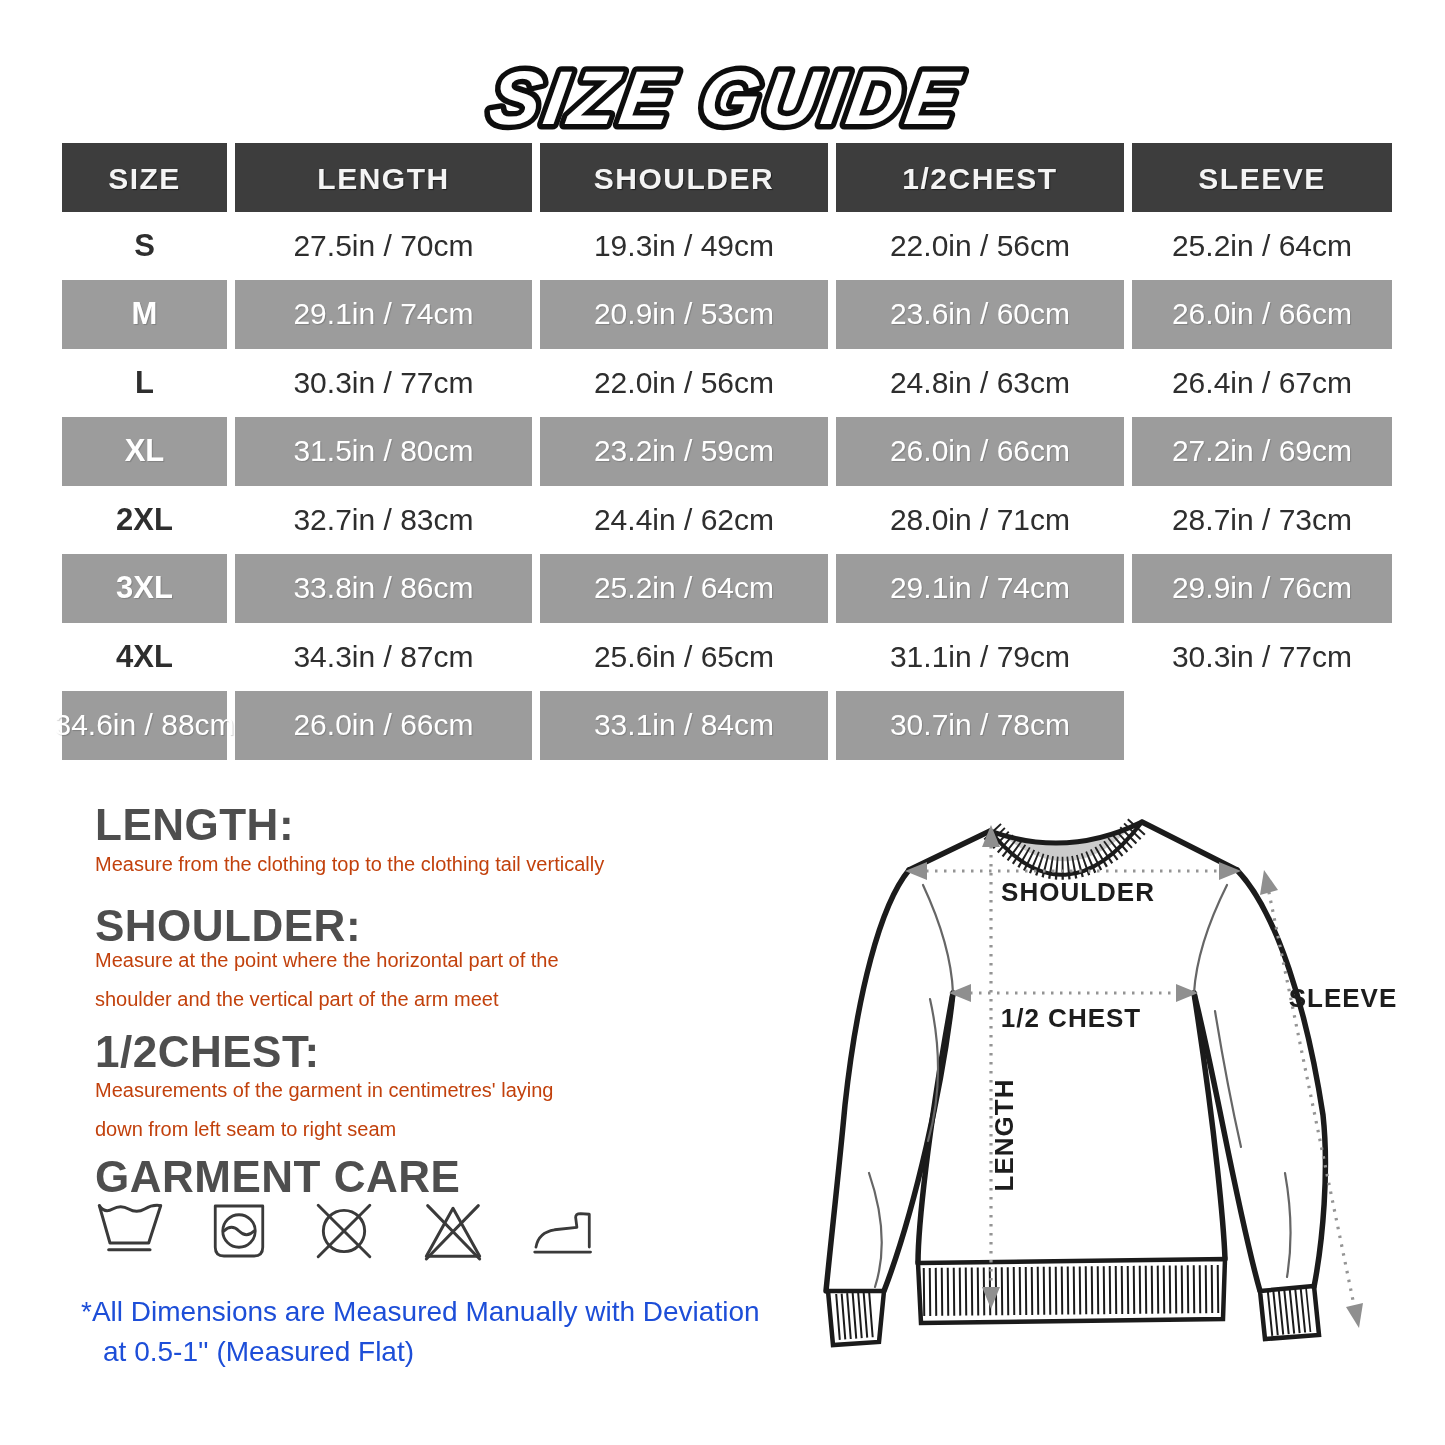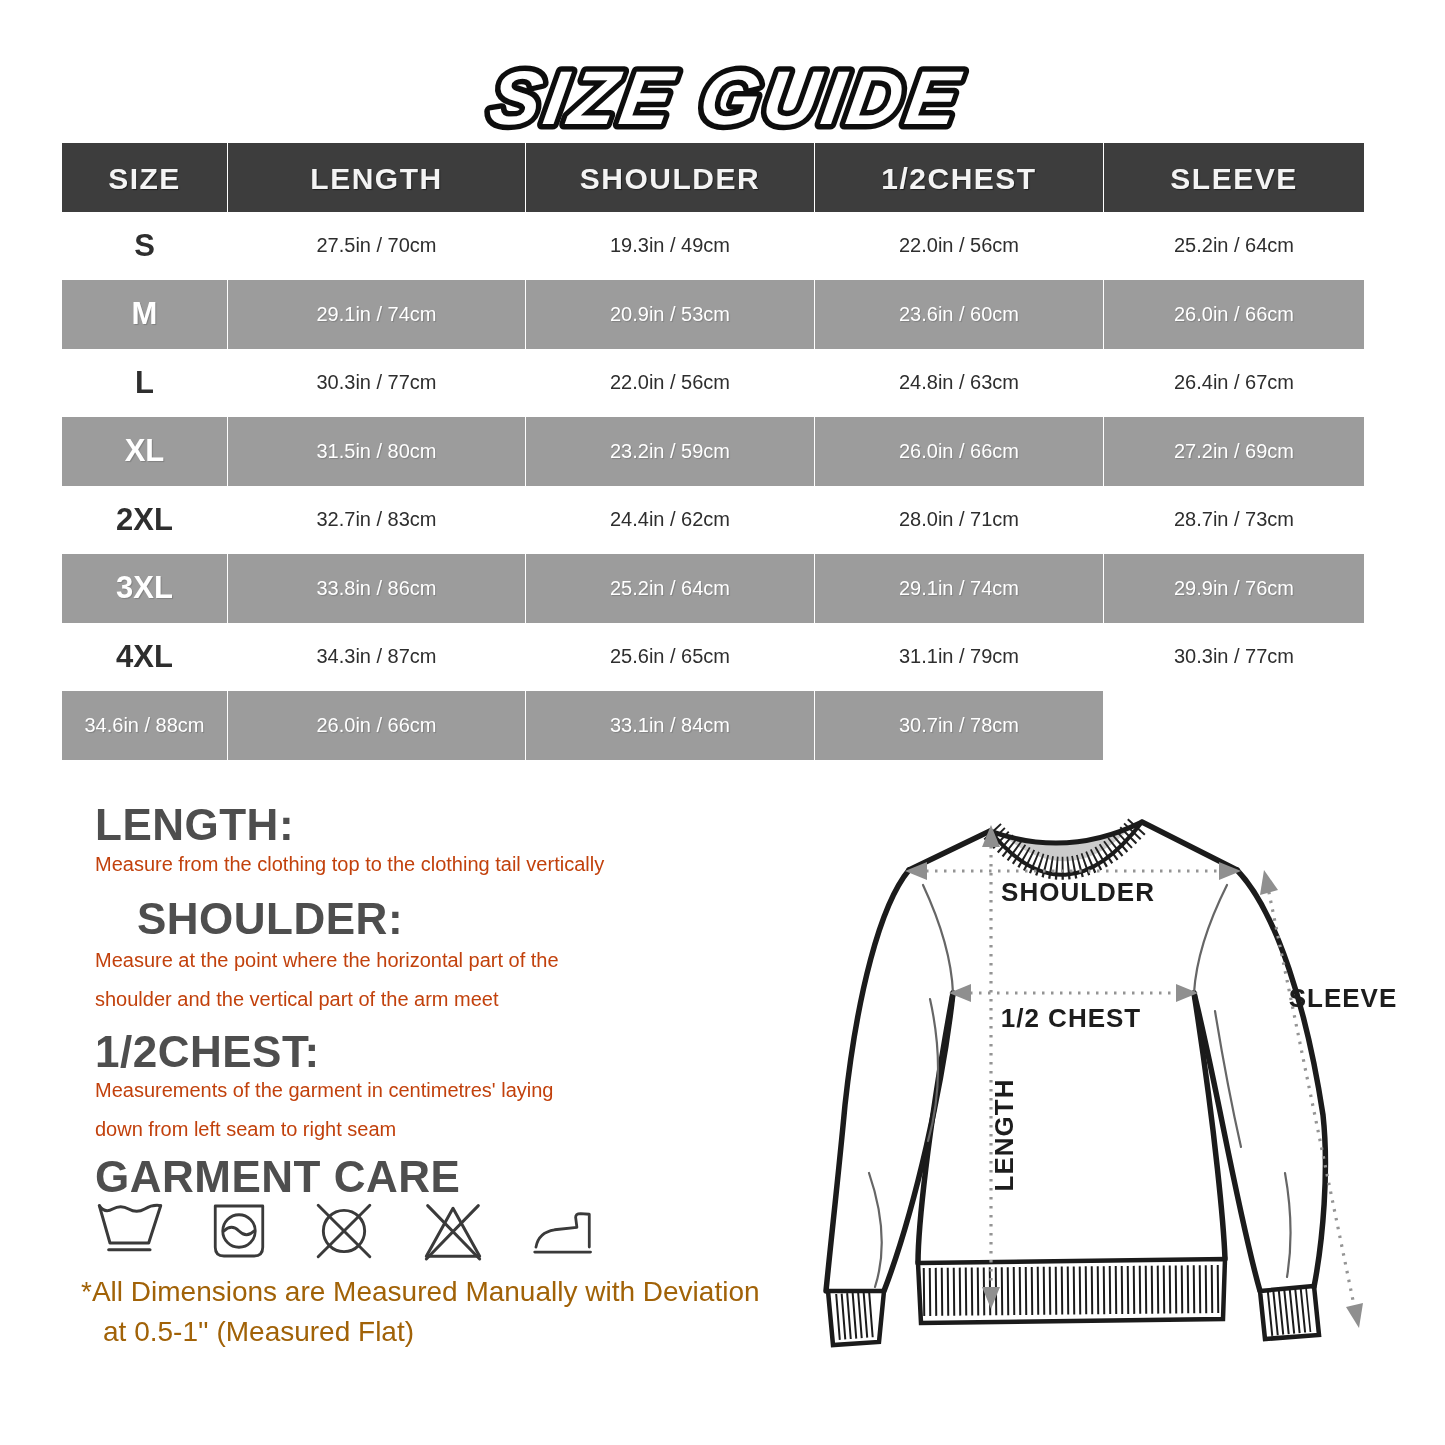--- a/index.html
+++ b/index.html
@@ -12,26 +12,26 @@
 
   
   .title-wrap{ position:absolute; left:262px; top:40px; width:920px; height:110px; }
 
   
   .size-table{
     position:absolute; left:62px; top:143px; width:1322px;
     display:grid;
     grid-template-columns:165px 297px 288px 288px 260px;
     grid-auto-rows:68.5px;
-    column-gap:1px;
+    column-gap:8px;
     background:#ffffff;
   }
   .size-table .cell{
     display:flex; align-items:center; justify-content:center;
-    font-size:20px; color:#2e2e2e; white-space:nowrap;
+    font-size:30px; color:#2e2e2e; white-space:nowrap;
   }
   .size-table .head{
     height:72px; background:#3d3d3d; color:#f4f4f4;
     font-weight:bold; font-size:30px; letter-spacing:1.5px;
     text-shadow:1px 1px 1px rgba(0,0,0,.5);
   }
   .size-table .row-odd{ background:#ffffff; color:#2e2e2e; }
   .size-table .row-even{ background:#9c9c9c; color:#ffffff; text-shadow:1px 1px 1px rgba(0,0,0,.18); }
   .size-table .size-col{ font-weight:bold; font-size:31px; }
 
@@ -39,31 +39,31 @@
   .defs{ position:absolute; left:95px; top:800px; width:740px; }
   .def-term{
     position:absolute; left:0;
     font-size:44px; font-weight:bold; color:#4e4e4e; letter-spacing:.5px;
   }
   .def-desc{
     position:absolute; left:0; width:760px;
     font-size:20px; color:#c2410c; line-height:39px;
   }
   .t1{ top:0; } .d1{ top:45px; }
-  .t2{ top:94px;margin-left:42px; } .d2{ top:141px; }
+  .t2{ top:101px; } .d2{ top:141px; }
   .t3{ top:227px; } .d3{ top:271px; }
   .care-h{ top:352px; }
   .icons-row{
     position:absolute; left:0; top:399px;
     display:flex; align-items:flex-end; gap:44px;
   }
   .icons-row svg{ display:block; }
   .note{
-    position:absolute; left:-14px; top:472px; width:720px;
-    font-size:28px; color:#a16207; line-height:40px;
+    position:absolute; left:-14px; top:492px; width:720px;
+    font-size:28px; color:#1d4ed8; line-height:40px;
   }
   .note .ln2{ padding-left:22px; }
 
   
   .diagram{ position:absolute; left:795px; top:785px; width:650px; height:660px; }
   .dg-label{
     font-family:"Liberation Sans", sans-serif;
     font-weight:bold; font-size:26px; fill:#1d1d1d; letter-spacing:1px;
   }
 </style>

